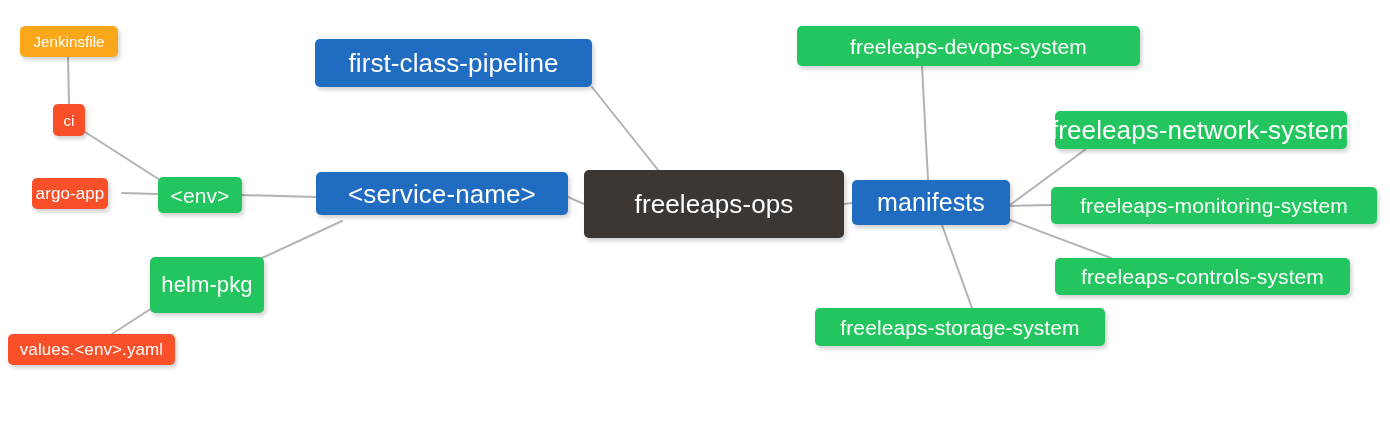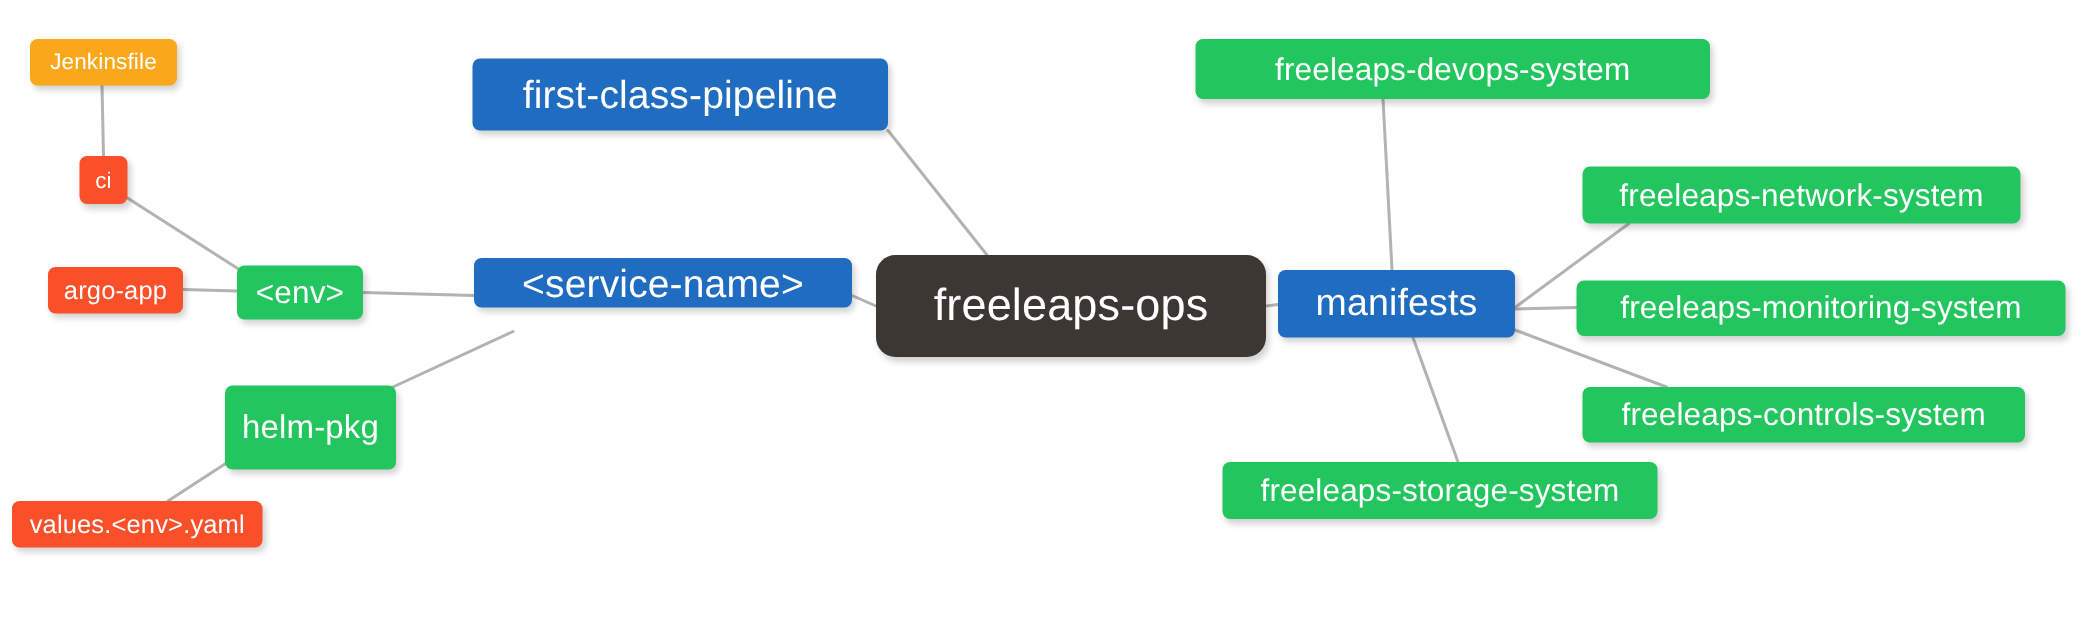--- a/index.html
+++ b/index.html
@@ -60,54 +60,54 @@
       <line x1="158" y1="194" x2="122" y2="193" stroke="#b3b3b3" stroke-width="2" stroke-linecap="round"></line>
       <line x1="69" y1="104" x2="68" y2="57" stroke="#b3b3b3" stroke-width="2" stroke-linecap="round"></line>
       <line x1="172" y1="295" x2="112" y2="334" stroke="#b3b3b3" stroke-width="2" stroke-linecap="round"></line>
       <line x1="928" y1="180" x2="922" y2="66" stroke="#b3b3b3" stroke-width="2" stroke-linecap="round"></line>
       <line x1="1010" y1="205" x2="1086" y2="149" stroke="#b3b3b3" stroke-width="2" stroke-linecap="round"></line>
       <line x1="1010" y1="206" x2="1051" y2="205" stroke="#b3b3b3" stroke-width="2" stroke-linecap="round"></line>
       <line x1="1010" y1="220" x2="1111" y2="258" stroke="#b3b3b3" stroke-width="2" stroke-linecap="round"></line>
       <line x1="942" y1="225" x2="972" y2="308" stroke="#b3b3b3" stroke-width="2" stroke-linecap="round"></line>
     </svg>
   <div id="node-layer">
-      <div class="node" style="left: 584px; top: 170px; width: 260px; height: 68px; background: rgb(60, 55, 51); color: rgb(255, 255, 255); font-size: 30px; border-radius: 13px;">
+      <div class="node" style="left: 584px; top: 170px; width: 260px; height: 68px; background: rgb(60, 55, 51); color: rgb(255, 255, 255); font-size: 26px;">
         <span class="node-label">freeleaps-ops</span>
       </div>
-      <div class="node" style="left: 316px; top: 172px; width: 252px; height: 33px; background: rgb(31, 108, 192); color: rgb(255, 255, 255); font-size: 26px;">
+      <div class="node" style="left: 316px; top: 172px; width: 252px; height: 43px; background: rgb(31, 108, 192); color: rgb(255, 255, 255); font-size: 26px;">
         <span class="node-label">&lt;service-name&gt;</span>
       </div>
       <div class="node" style="left: 315px; top: 39px; width: 277px; height: 48px; background: rgb(31, 108, 192); color: rgb(255, 255, 255); font-size: 26px;">
         <span class="node-label">first-class-pipeline</span>
       </div>
       <div class="node" style="left: 852px; top: 180px; width: 158px; height: 45px; background: rgb(31, 108, 192); color: rgb(255, 255, 255); font-size: 25px;">
         <span class="node-label">manifests</span>
       </div>
       <div class="node" style="left: 158px; top: 177px; width: 84px; height: 36px; background: rgb(34, 197, 94); color: rgb(255, 255, 255); font-size: 21px;">
         <span class="node-label">&lt;env&gt;</span>
       </div>
       <div class="node" style="left: 150px; top: 257px; width: 114px; height: 56px; background: rgb(34, 197, 94); color: rgb(255, 255, 255); font-size: 22px;">
         <span class="node-label">helm-pkg</span>
       </div>
       <div class="node" style="left: 20px; top: 26px; width: 98px; height: 31px; background: rgb(251, 167, 27); color: rgb(255, 255, 255); font-size: 15px;">
         <span class="node-label">Jenkinsfile</span>
       </div>
       <div class="node" style="left: 53px; top: 104px; width: 32px; height: 32px; background: rgb(249, 80, 42); color: rgb(255, 255, 255); font-size: 15px;">
         <span class="node-label">ci</span>
       </div>
-      <div class="node" style="left: 32px; top: 178px; width: 90px; height: 31px; background: rgb(249, 80, 42); color: rgb(255, 255, 255); font-size: 17px;">
+      <div class="node" style="left: 32px; top: 178px; width: 76px; height: 31px; background: rgb(249, 80, 42); color: rgb(255, 255, 255); font-size: 17px;">
         <span class="node-label">argo-app</span>
       </div>
       <div class="node" style="left: 8px; top: 334px; width: 167px; height: 31px; background: rgb(249, 80, 42); color: rgb(255, 255, 255); font-size: 17px;">
         <span class="node-label">values.&lt;env&gt;.yaml</span>
       </div>
       <div class="node" style="left: 797px; top: 26px; width: 343px; height: 40px; background: rgb(34, 197, 94); color: rgb(255, 255, 255); font-size: 21px;">
         <span class="node-label">freeleaps-devops-system</span>
       </div>
-      <div class="node" style="left: 1055px; top: 111px; width: 292px; height: 38px; background: rgb(34, 197, 94); color: rgb(255, 255, 255); font-size: 21px;">
+      <div class="node" style="left: 1055px; top: 111px; width: 292px; height: 38px; background: rgb(34, 197, 94); color: rgb(255, 255, 255); font-size: 26px;">
         <span class="node-label">freeleaps-network-system</span>
       </div>
       <div class="node" style="left: 1051px; top: 187px; width: 326px; height: 37px; background: rgb(34, 197, 94); color: rgb(255, 255, 255); font-size: 21px;">
         <span class="node-label">freeleaps-monitoring-system</span>
       </div>
       <div class="node" style="left: 1055px; top: 258px; width: 295px; height: 37px; background: rgb(34, 197, 94); color: rgb(255, 255, 255); font-size: 21px;">
         <span class="node-label">freeleaps-controls-system</span>
       </div>
       <div class="node" style="left: 815px; top: 308px; width: 290px; height: 38px; background: rgb(34, 197, 94); color: rgb(255, 255, 255); font-size: 21px;">
         <span class="node-label">freeleaps-storage-system</span>

